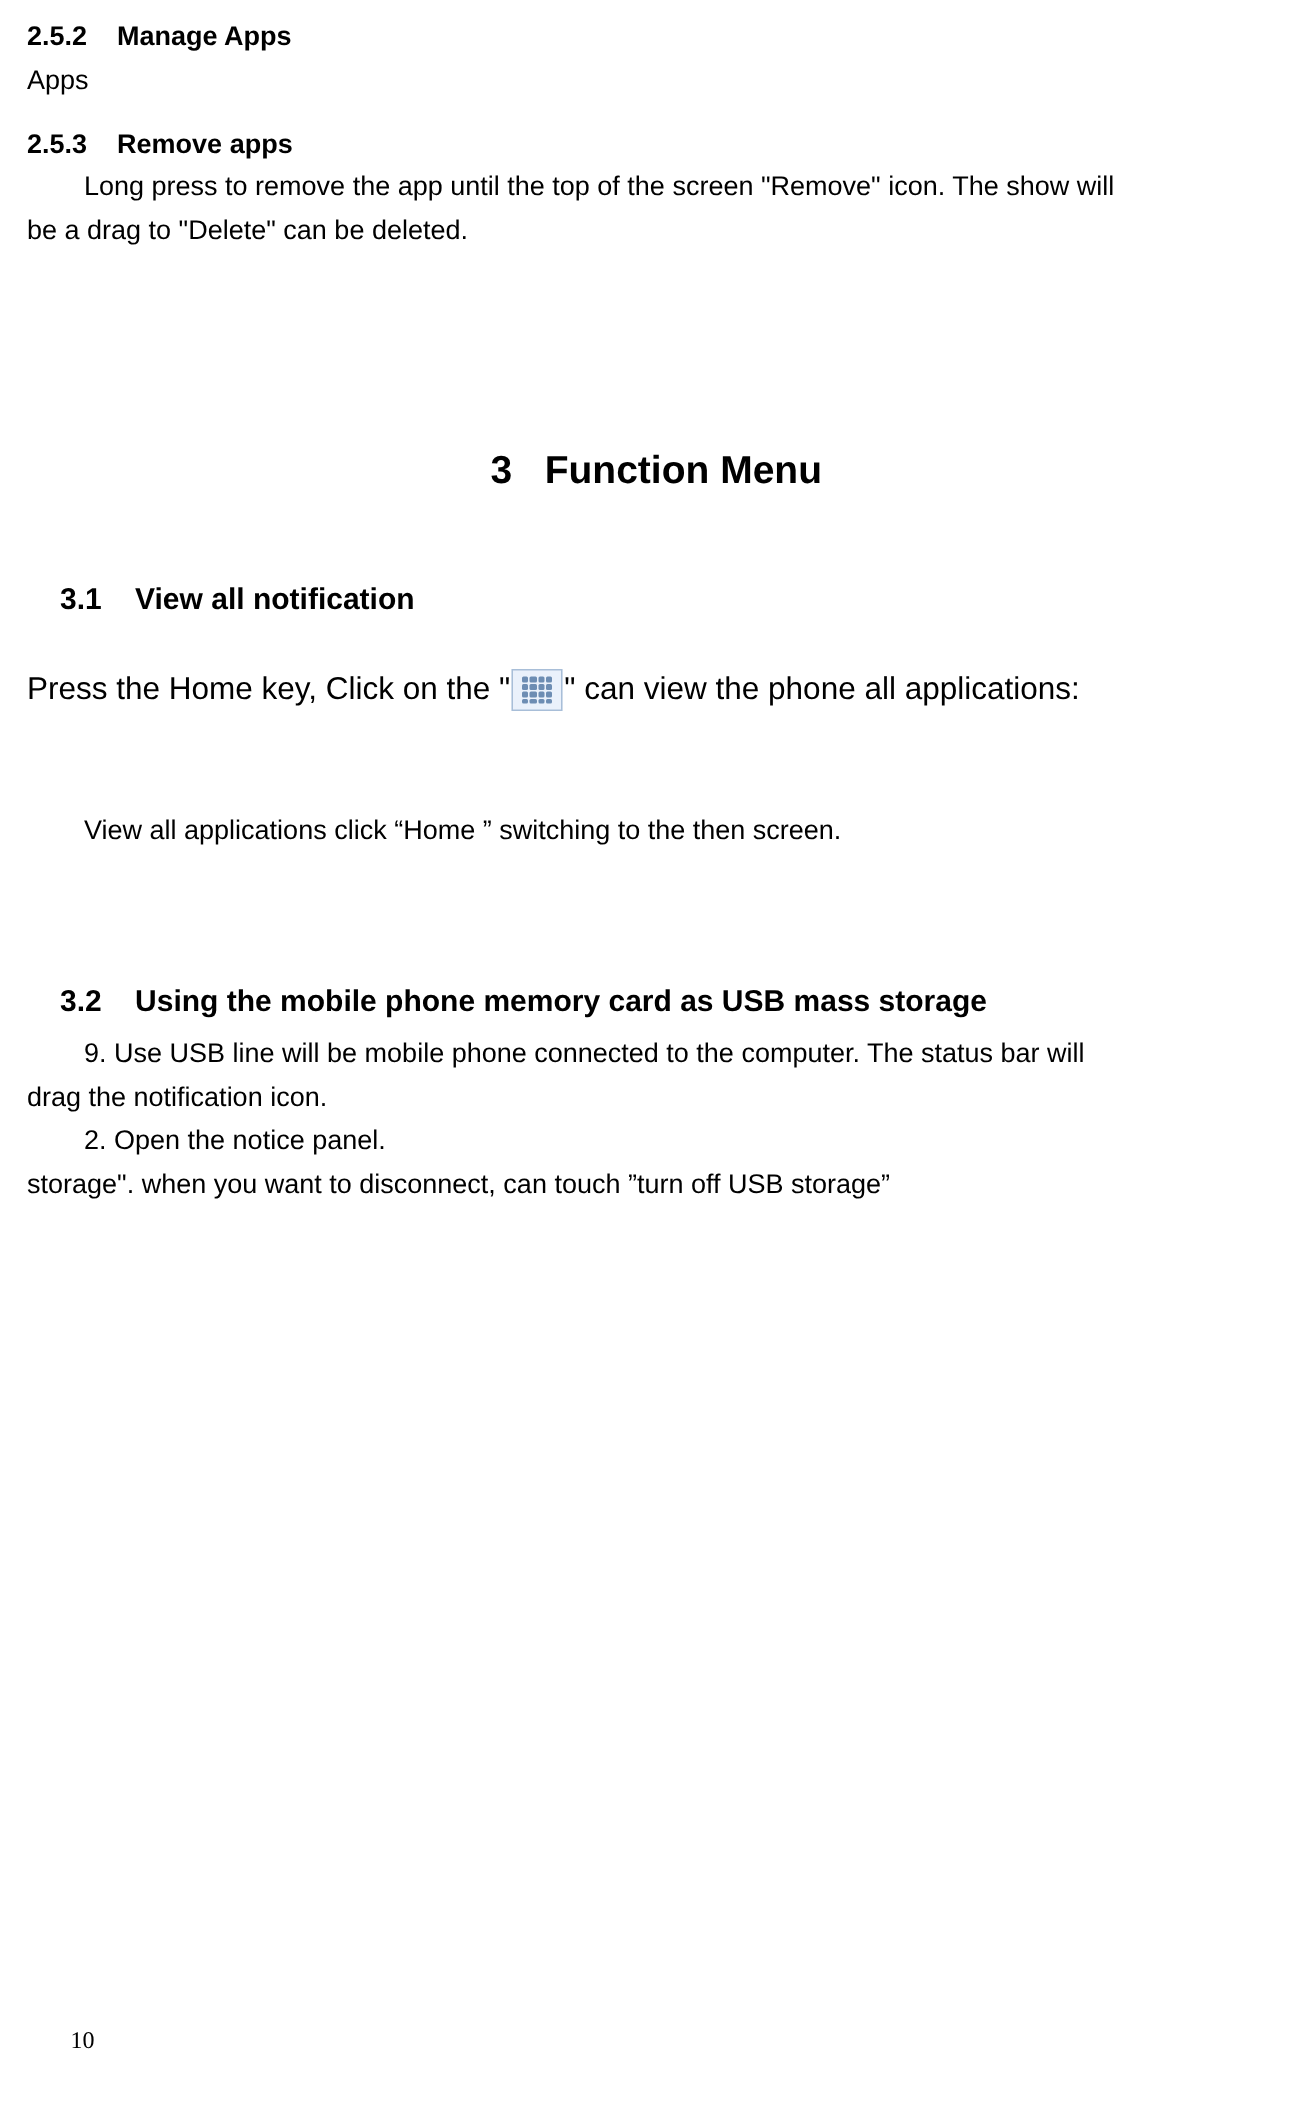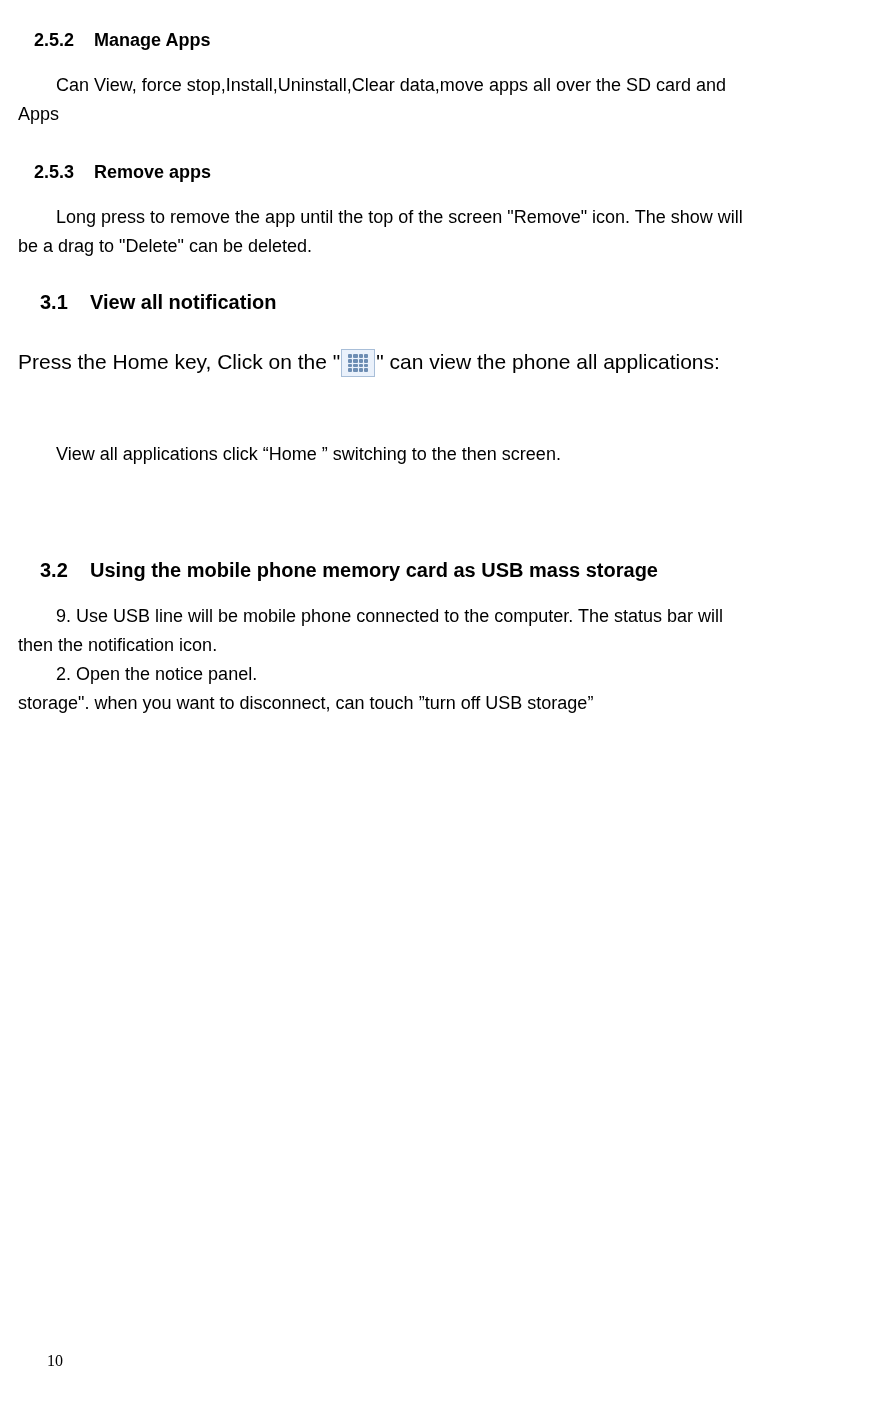--- a/index.html
+++ b/index.html
@@ -12,21 +12,21 @@
     }
     .page {
       padding: 10px 12px 20px 18px;
       box-sizing: border-box;
       min-height: 1380px;
       position: relative;
     }
     .h3 {
       font-weight: bold;
       font-size: 18px;
-      margin: 16px;
+      margin: 0;
       line-height: 1.6;
     }
     .body-text {
       font-size: 18px;
       line-height: 1.6;
       margin: 0;
     }
     .indent { text-indent: 38px; }
     .nowrap-line { display: block; }
     .justify { text-align: justify; }
@@ -77,31 +77,33 @@
     .press-line { font-size: 21px; line-height: 1.7; }
   </style>
 </head>
 <body>
 
 <div class="page">
 
   <p class="h3">
     <span>2.5.2</span>&nbsp;&nbsp;&nbsp;&nbsp;<span>Manage Apps</span>
   </p>
-  <p class="body-text indent nowrap-line">Can View, force stop,Install,Uninstall,Clear data,move apps all over the SD card and</p>
   <p class="body-text nowrap-line">Apps</p>
 
   <div class="gap-small"></div>
 
   <p class="h3">
     <span>2.5.3</span>&nbsp;&nbsp;&nbsp;&nbsp;<span>Remove apps</span>
   </p>
   <p class="body-text indent nowrap-line">Long press to remove the app until the top of the screen "Remove" icon. The show will</p>
   <p class="body-text nowrap-line">be a drag to "Delete" can be deleted.</p>
 
+  <h2 class="chapter-title">
+    <span>3</span>&nbsp;&nbsp;&nbsp;<span>Function Menu</span>
+  </h2>
 
   <p class="section-title">
     <span>3.1</span>&nbsp;&nbsp;&nbsp;&nbsp;<span>View all notification</span>
   </p>
 
   <p class="press-line">
     <span>Press the Home key, Click on the "</span><span class="inline-icon"><span class="dots">
           <span></span>
           <span></span>
           <span></span>
@@ -120,23 +122,23 @@
           <span></span>
         </span></span><span>" can view the phone all applications:</span>
   </p>
 
   <div class="gap-med"></div>
 
   <p class="body-text indent">View all applications click “Home ” switching to the then screen.</p>
 
   <div class="gap-large"></div>
 
-  <p class="section-title" style="margin-bottom:20px;">
+  <p class="section-title" style="margin-bottom:8px;">
     <span>3.2</span>&nbsp;&nbsp;&nbsp;&nbsp;<span>Using the mobile phone memory card as USB mass storage</span>
   </p>
 
   <p class="body-text indent justify nowrap-line">9. Use USB line will be mobile phone connected to the computer. The status bar will</p>
-  <p class="body-text nowrap-line">then the notification icon.</p>
+  <p class="body-text nowrap-line">drag the notification icon.</p>
   <p class="body-text indent nowrap-line">2. Open the notice panel.</p>
   <p class="body-text nowrap-line">storage". when you want to disconnect, can touch ”turn off USB storage”</p>
 
   <div class="page-number">10</div>
 </div>
 
 </body></html>

